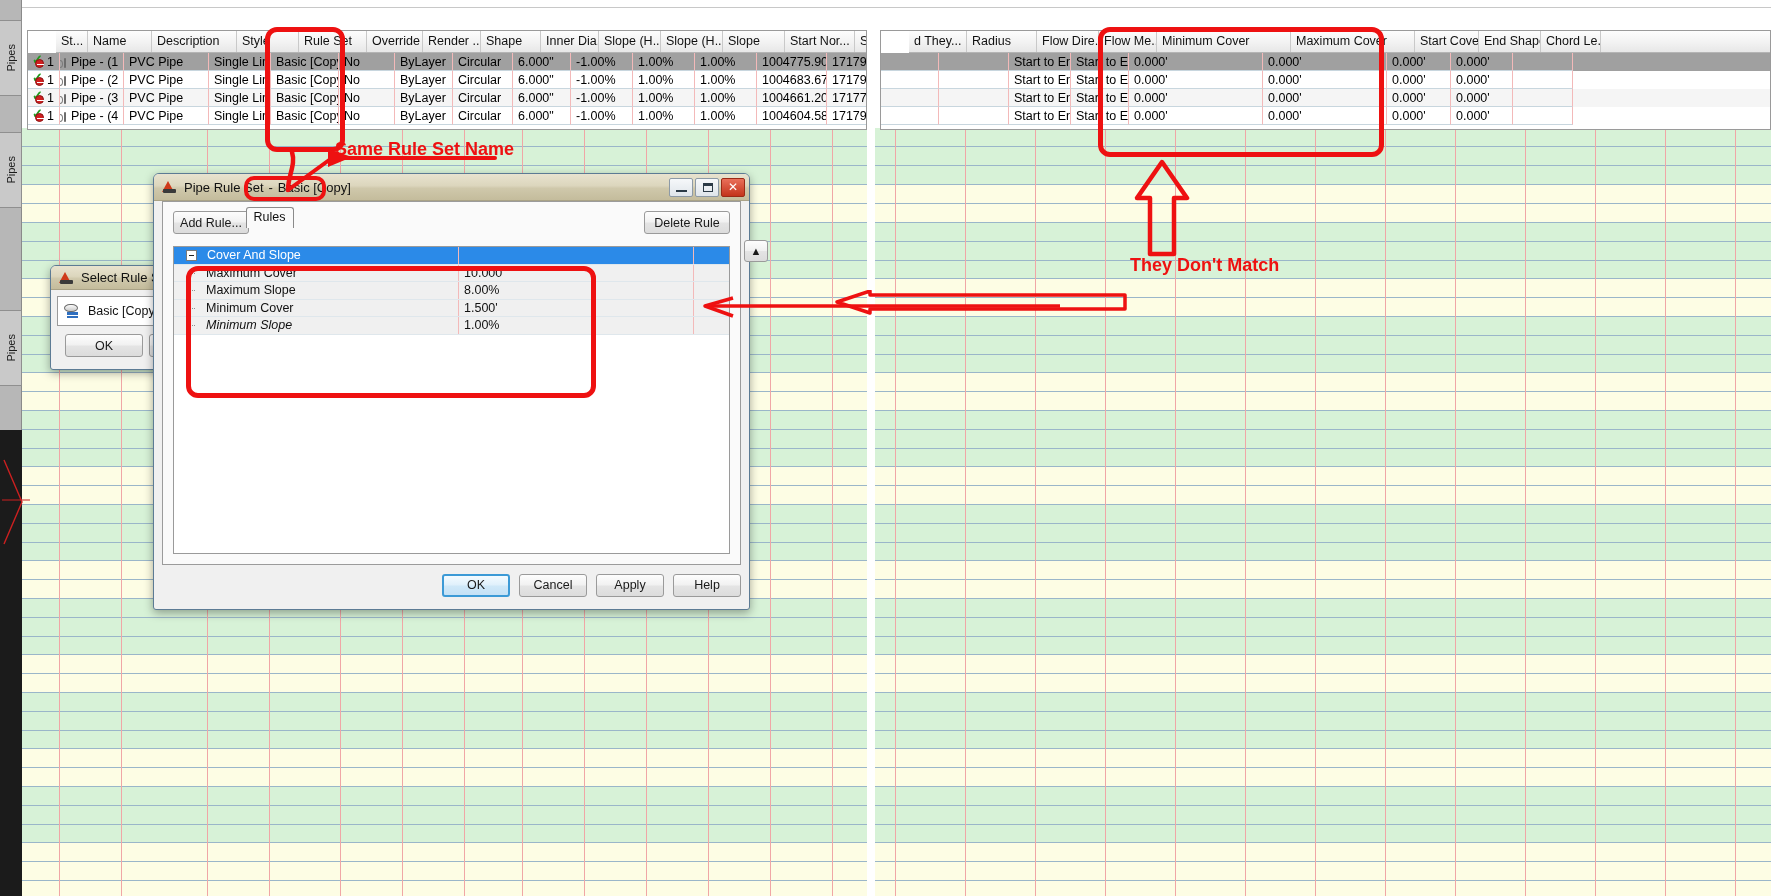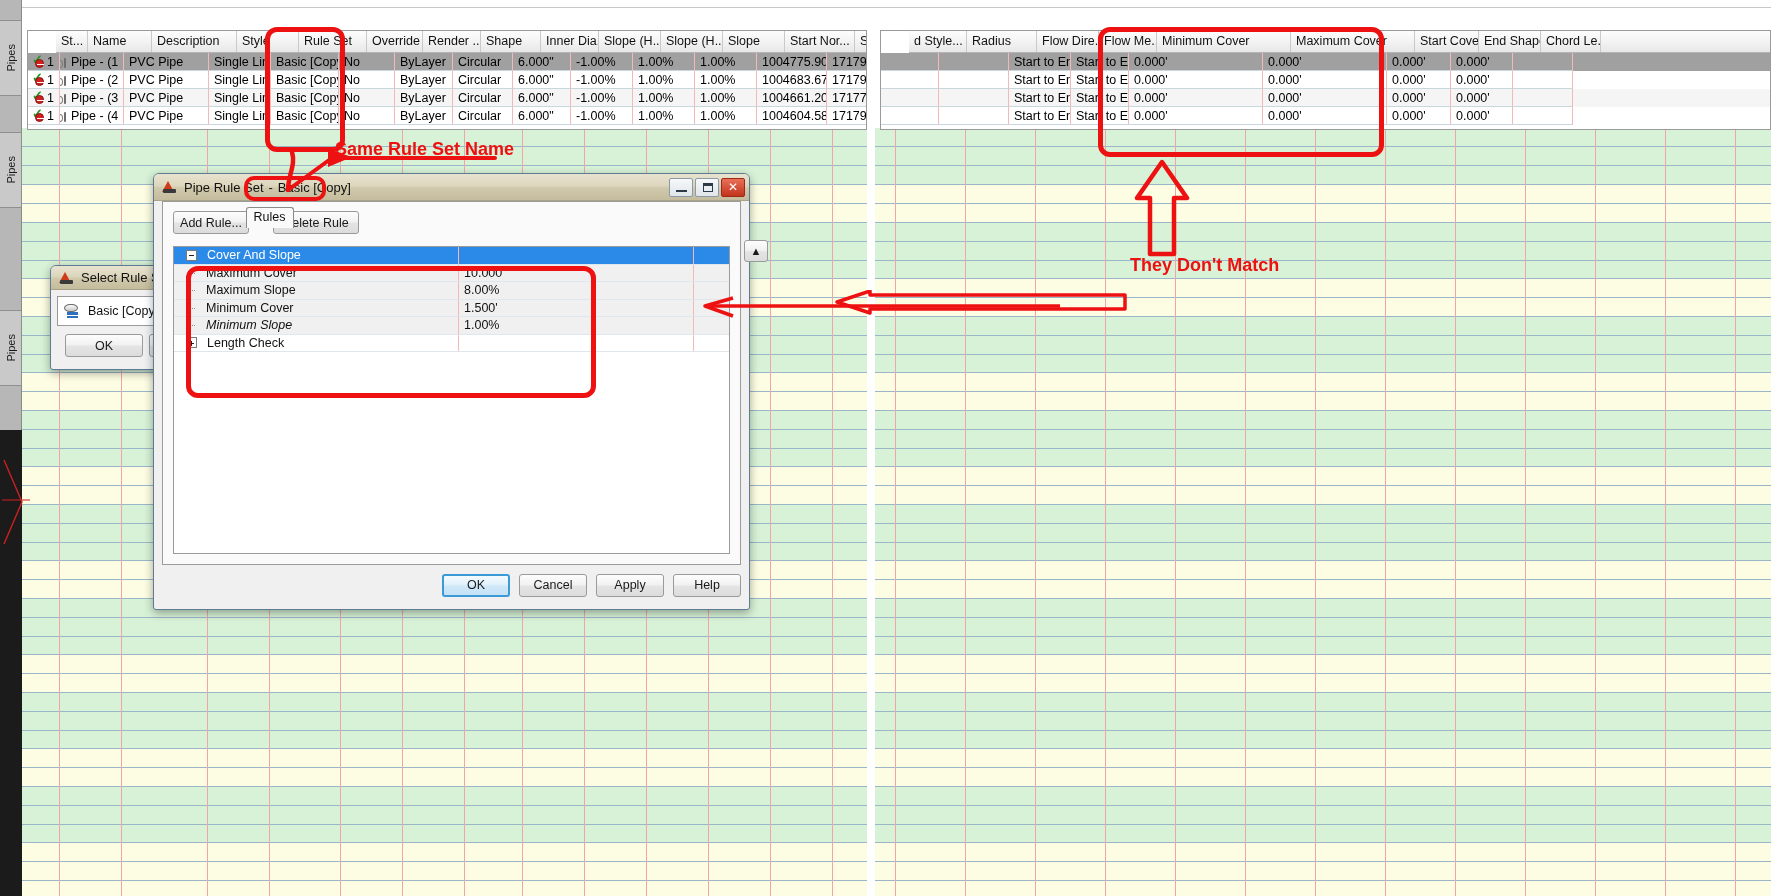--- a/index.html
+++ b/index.html
@@ -580,21 +580,21 @@
           <div class="gc" style="width: 62px;">1.00%</div>
           <div class="gc" style="width: 62px;">1.00%</div>
           <div class="gc" style="width: 70px;">1004604.585</div>
           <div class="gc" style="width: 62px;">1717918.5</div>
         </div>
       </div>
   </div>
 
   <div class="grid" id="grid-right" style="left:880px; top:30px; width:891px; height:100px;">
     <div class="grid-head">
-        <div class="gh" style="width: 58px;">d Style...</div>
+        <div class="gh" style="width: 58px;">d They...</div>
         <div class="gh" style="width: 70px;">Radius</div>
         <div class="gh" style="width: 62px;">Flow Dire...</div>
         <div class="gh" style="width: 58px;">Flow Me...</div>
         <div class="gh" style="width: 134px;">Minimum Cover</div>
         <div class="gh" style="width: 124px;">Maximum Cover</div>
         <div class="gh" style="width: 64px;">Start Cover</div>
         <div class="gh" style="width: 62px;">End Shape</div>
         <div class="gh" style="width: 60px;">Chord Le...</div>
       </div>
     <div id="grid-right-body">
@@ -697,21 +697,21 @@
     </div>
 
     <div class="win-body">
       <div class="tabs" id="dialog-tabs">
           <div class="tab">Information</div>
           <div class="tab active">Rules</div>
         </div>
     </div>
 
     <div class="tabpanel">
-      <div style="display:flex; gap:24px;">
+      <div style="display:flex; gap:24px;justify-content:space-between;">
         <div class="btn" style="width:76px;">Add Rule...</div>
         <div class="btn" style="width:86px;">Delete Rule</div>
       </div>
 
       <div class="tree">
         <div id="tree-body">
             <div class="trow sel">
               <div class="tc-name" style="width: 285px;">
                 <span class="expander" style="margin-left: 8px;"></span>
                 <span style="width: 6px; flex: 0 0 auto;"></span>
@@ -749,29 +749,20 @@
             </div>
             <div class="trow shade">
               <div class="tc-name" style="width: 285px; font-style: italic;">
                 <span class="indent-dotted"></span>
                 <span style="width: 6px; flex: 0 0 auto;"></span>
                 <span>Minimum Slope</span>
               </div>
               <div class="tc-val" style="width: 235px;">1.00%</div>
               <div class="tc-rest"></div>
             </div>
-            <div class="trow">
-              <div class="tc-name" style="width: 285px;">
-                <span class="expander plus" style="margin-left: 8px;"></span>
-                <span style="width: 6px; flex: 0 0 auto;"></span>
-                <span>Length Check</span>
-              </div>
-              <div class="tc-val" style="width: 235px;"></div>
-              <div class="tc-rest"></div>
-            </div>
           </div>
 
       </div>
 
       <div style="position:absolute; right:-28px; top:38px;">
         <div class="btn" style="width:24px;height:22px;padding:0;">
           <span style="font-size:11px;">▲</span>
         </div>
       </div>
     </div>

